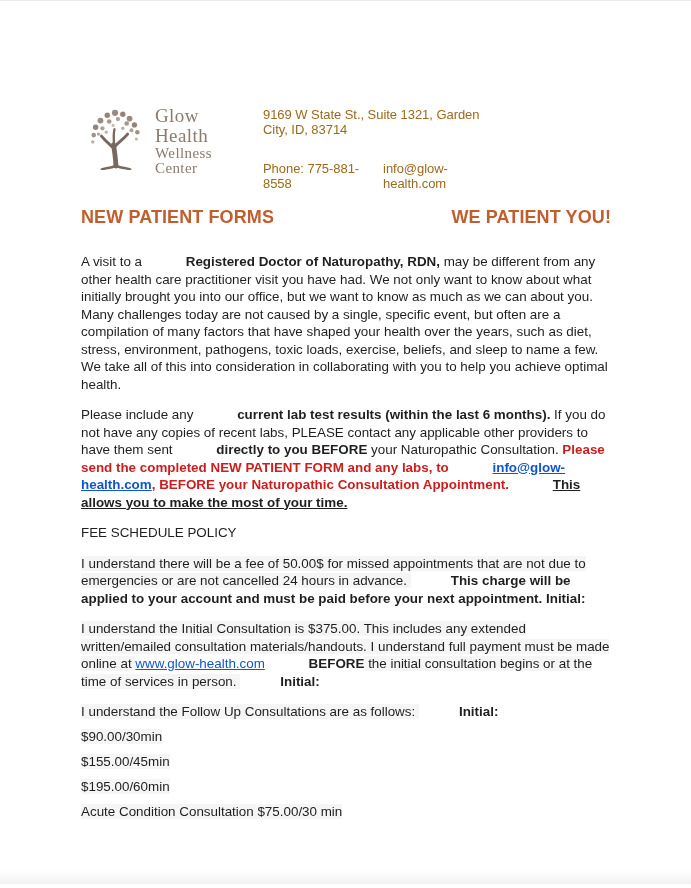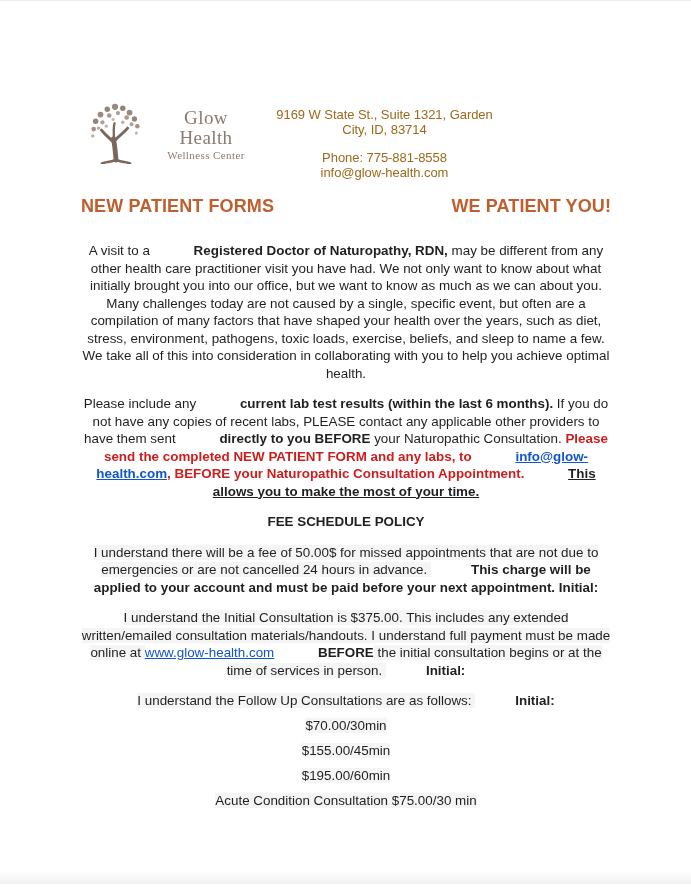--- a/index.html
+++ b/index.html
@@ -15,58 +15,57 @@
   .page{
     position:relative;
     width:691px;height:884px;
     box-sizing:border-box;
     background:#fff;
     border-top:1px solid #ececec;
     padding:99px 80px 0 81px;
     overflow:hidden;
     font-family:"Liberation Sans", sans-serif;
     color:var(--text);
-    text-align:center;
   }
   .bottom-shade{
     position:absolute;left:0;right:0;bottom:0;height:14px;
     background:linear-gradient(to bottom, rgba(0,0,0,0), rgba(0,0,0,0.055));
     pointer-events:none;
   }
   
   .letterhead{display:flex;align-items:flex-start;}
   .logo{display:flex;align-items:center;width:176px;flex:0 0 auto;}
   .logo svg{flex:0 0 auto;}
   .logo-text{margin-left:4px;padding-top:6px;}
   .clinic-name{
     font-family:"Liberation Serif", serif;
     font-size:19px;color:var(--logo-brown);letter-spacing:0.4px;line-height:20px;
   }
   .clinic-subtitle{
     font-family:"Liberation Serif", serif;
-    font-size:11px;color:var(--logo-brown);letter-spacing:0.4px;line-height:15px;
+    font-size:15px;color:var(--logo-brown);letter-spacing:0.4px;line-height:15px;
   }
   .contact{
     margin-left:6px;padding-top:7px;
     color:var(--letterhead-gold);
     font-size:13px;letter-spacing:-0.05px;
     width:243px;flex:0 0 auto;
   }
-  .contact-line2{display:flex;justify-content:space-between;margin-top:13px;flex-direction:column;}
+  .contact-line2{display:flex;justify-content:space-between;margin-top:24px;}
   
   .title-row{
     display:flex;justify-content:space-between;
     margin-top:16px;
     color:var(--accent-orange);
     font-weight:700;font-size:18px;letter-spacing:0.1px;
   }
   
   .doc-body{margin-top:25px;font-size:13.4px;line-height:17.5px;}
   .block{margin:0 0 13px;}
-  .block.heading{font-weight:700;margin:4px 0 13px;}
+  .block.heading{font-weight:400;margin:4px 0 13px;}
   .block.lead-line{margin:0;font-weight:700;}
   .block.fee-line{margin:0 0 7.5px;}
   .block.tight{margin-bottom:7.5px;}
   .seg-bold{font-weight:700;padding-left:40px;}
   .seg-red{color:var(--alert-red);font-weight:700;}
   .seg-underline{text-decoration:underline;}
   .seg-hl{background:var(--highlight);}
   a.seg-link{color:var(--link-blue);text-decoration:underline;cursor:pointer;}
   a.seg-link.seg-bold{font-weight:700;}
 </style>
@@ -128,20 +127,20 @@
     <div>WE PATIENT YOU!</div>
   </div>
 
   <main class="doc-body" id="doc-body">
       <div class="block paragraph"><span class="">A visit to a </span><span class="seg-bold">Registered Doctor of Naturopathy, RDN,</span><span class=""> may be different from any other health care practitioner visit you have had. We not only want to know about what initially brought you into our office, but we want to know as much as we can about you. Many challenges today are not caused by a single, specific event, but often are a compilation of many factors that have shaped your health over the years, such as diet, stress, environment, pathogens, toxic loads, exercise, beliefs, and sleep to name a few.  We take all of this into consideration in collaborating with you to help you achieve optimal health.</span></div>
       <div class="block paragraph"><span class="">Please include any </span><span class="seg-bold">current lab test results (within the last 6 months).</span><span class=""> If you do not have any copies of recent labs, PLEASE contact any applicable other providers to have them sent </span><span class="seg-bold">directly to you BEFORE</span><span class=""> your Naturopathic Consultation.  </span><span class="seg-red">Please send the completed NEW PATIENT FORM and any labs, to </span><a class="seg-link seg-bold" href="#">info@glow-health.com</a><span class="seg-red">, BEFORE your Naturopathic Consultation Appointment. </span><span class="seg-bold seg-underline">This allows you to make the most of your time.</span></div>
       <div class="block heading"><span class="">FEE SCHEDULE POLICY</span></div>
       <div class="block paragraph"><span class="seg-hl">I understand there will be a fee of 50.00$ for missed appointments that are not due to emergencies or are not cancelled 24 hours in advance. </span><span class="seg-bold">This charge will be applied to your account and must be paid before your next appointment. Initial:</span></div>
       <div class="block paragraph"><span class="seg-hl">I understand the Initial Consultation is $375.00. This includes any extended written/emailed consultation materials/handouts. I understand full payment must be made online at </span><a class="seg-link" href="#">www.glow-health.com</a><span class=""> </span><span class="seg-bold">BEFORE</span><span class="seg-hl"> the initial consultation begins or at the time of services in person. </span><span class="seg-bold">Initial:</span></div>
       <div class="block paragraph tight"><span class="seg-hl">I understand the Follow Up Consultations are as follows: </span><span class="seg-bold">Initial:</span></div>
-      <div class="block fee-line"><span class="seg-hl">$70.00/30min</span></div>
+      <div class="block fee-line"><span class="seg-hl">$90.00/30min</span></div>
       <div class="block fee-line"><span class="seg-hl">$155.00/45min</span></div>
       <div class="block fee-line"><span class="seg-hl">$195.00/60min</span></div>
       <div class="block fee-line"><span class="seg-hl">Acute Condition Consultation $75.00/30 min</span></div>
     </main>
 
   <div class="bottom-shade"></div>
 </div>
 
 </body></html>

